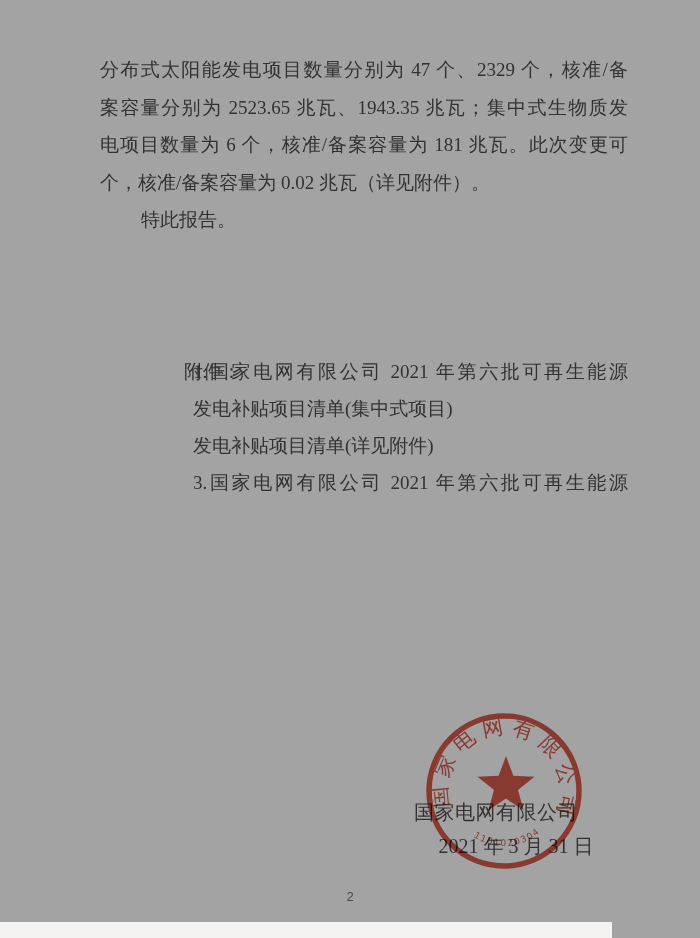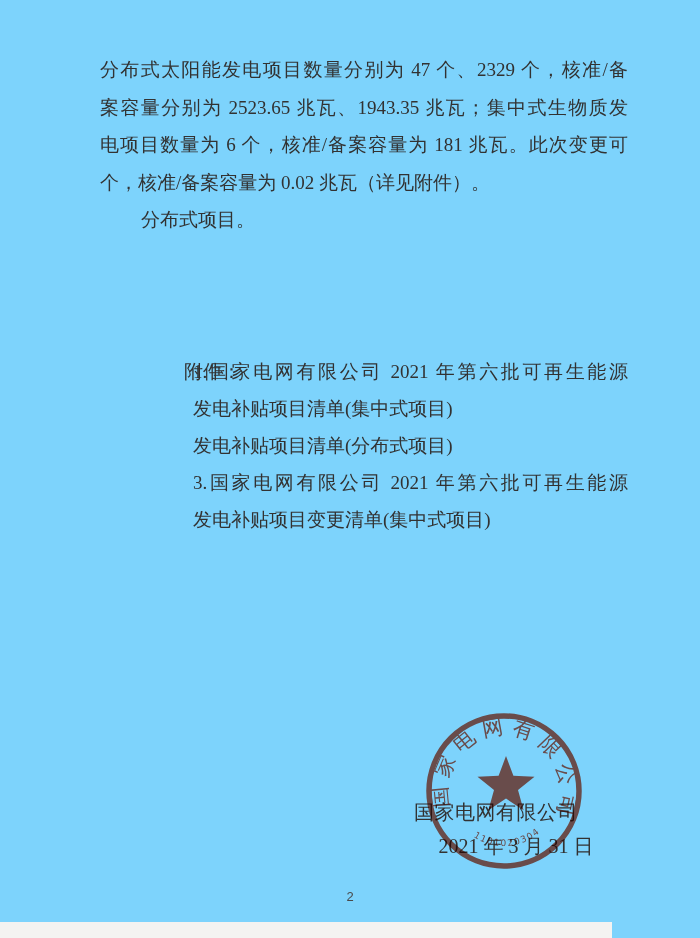--- a/index.html
+++ b/index.html
@@ -1,21 +1,21 @@
 <!DOCTYPE html>
 <html style="--seal-red: #cf4433;"><head>
 <meta charset="utf-8">
 <style>
   html,body{margin:0;padding:0;}
   body{background:#e9e9e9;}
   .page{
     position:relative;
     width:700px;height:938px;
     margin:0 auto;
-    background:#7dd3fc;
+    background:#a3a3a3;
     overflow:hidden;
     font-family:"Liberation Serif","DejaVu Serif",serif;
     color:#323232;
   }
   
   .body-text{
     position:absolute;left:100px;top:51px;width:528px;
     font-size:19px;line-height:37.5px;
   }
   .line{height:37.5px;overflow:hidden;}
@@ -61,31 +61,30 @@
 </head>
 <body>
 
 <div class="page">
 
   <div class="body-text">
     <div class="line just">分布式太阳能发电项目数量分别为 47 个、2329 个，核准/备</div>
     <div class="line just">案容量分别为 2523.65 兆瓦、1943.35 兆瓦；集中式生物质发</div>
     <div class="line just">电项目数量为 6 个，核准/备案容量为 181 兆瓦。此次变更可</div>
     <div class="line">个，核准/备案容量为 0.02 兆瓦（详见附件）。</div>
-    <div class="line indent1">分布式项目。</div>
+    <div class="line indent1">特此报告。</div>
   </div>
 
   <div class="attachments">
     <span class="att-label">附件：</span>
     <div class="att-lines">
       <div class="att-line just">1.国家电网有限公司 2021 年第六批可再生能源</div>
       <div class="att-line">发电补贴项目清单(集中式项目)</div>
-      <div class="att-line">发电补贴项目清单(分布式项目)</div>
+      <div class="att-line">发电补贴项目清单(详见附件)</div>
       <div class="att-line just">3.国家电网有限公司 2021 年第六批可再生能源</div>
-      <div class="att-line">发电补贴项目变更清单(集中式项目)</div>
     </div>
   </div>
 
   <div class="sig-company">国家电网有限公司</div>
   <div class="sig-date">2021 年 3 月 31 日</div>
 
   <svg class="seal" viewBox="0 0 180 180">
     <defs>
       <path id="ringPath" d="M 35.8 107.6 A 57 57 0 1 1 141.2 115.0"></path>
       <path id="serialPath" d="M 54.6 132.1 A 55 55 0 0 0 125.4 132.1"></path>

